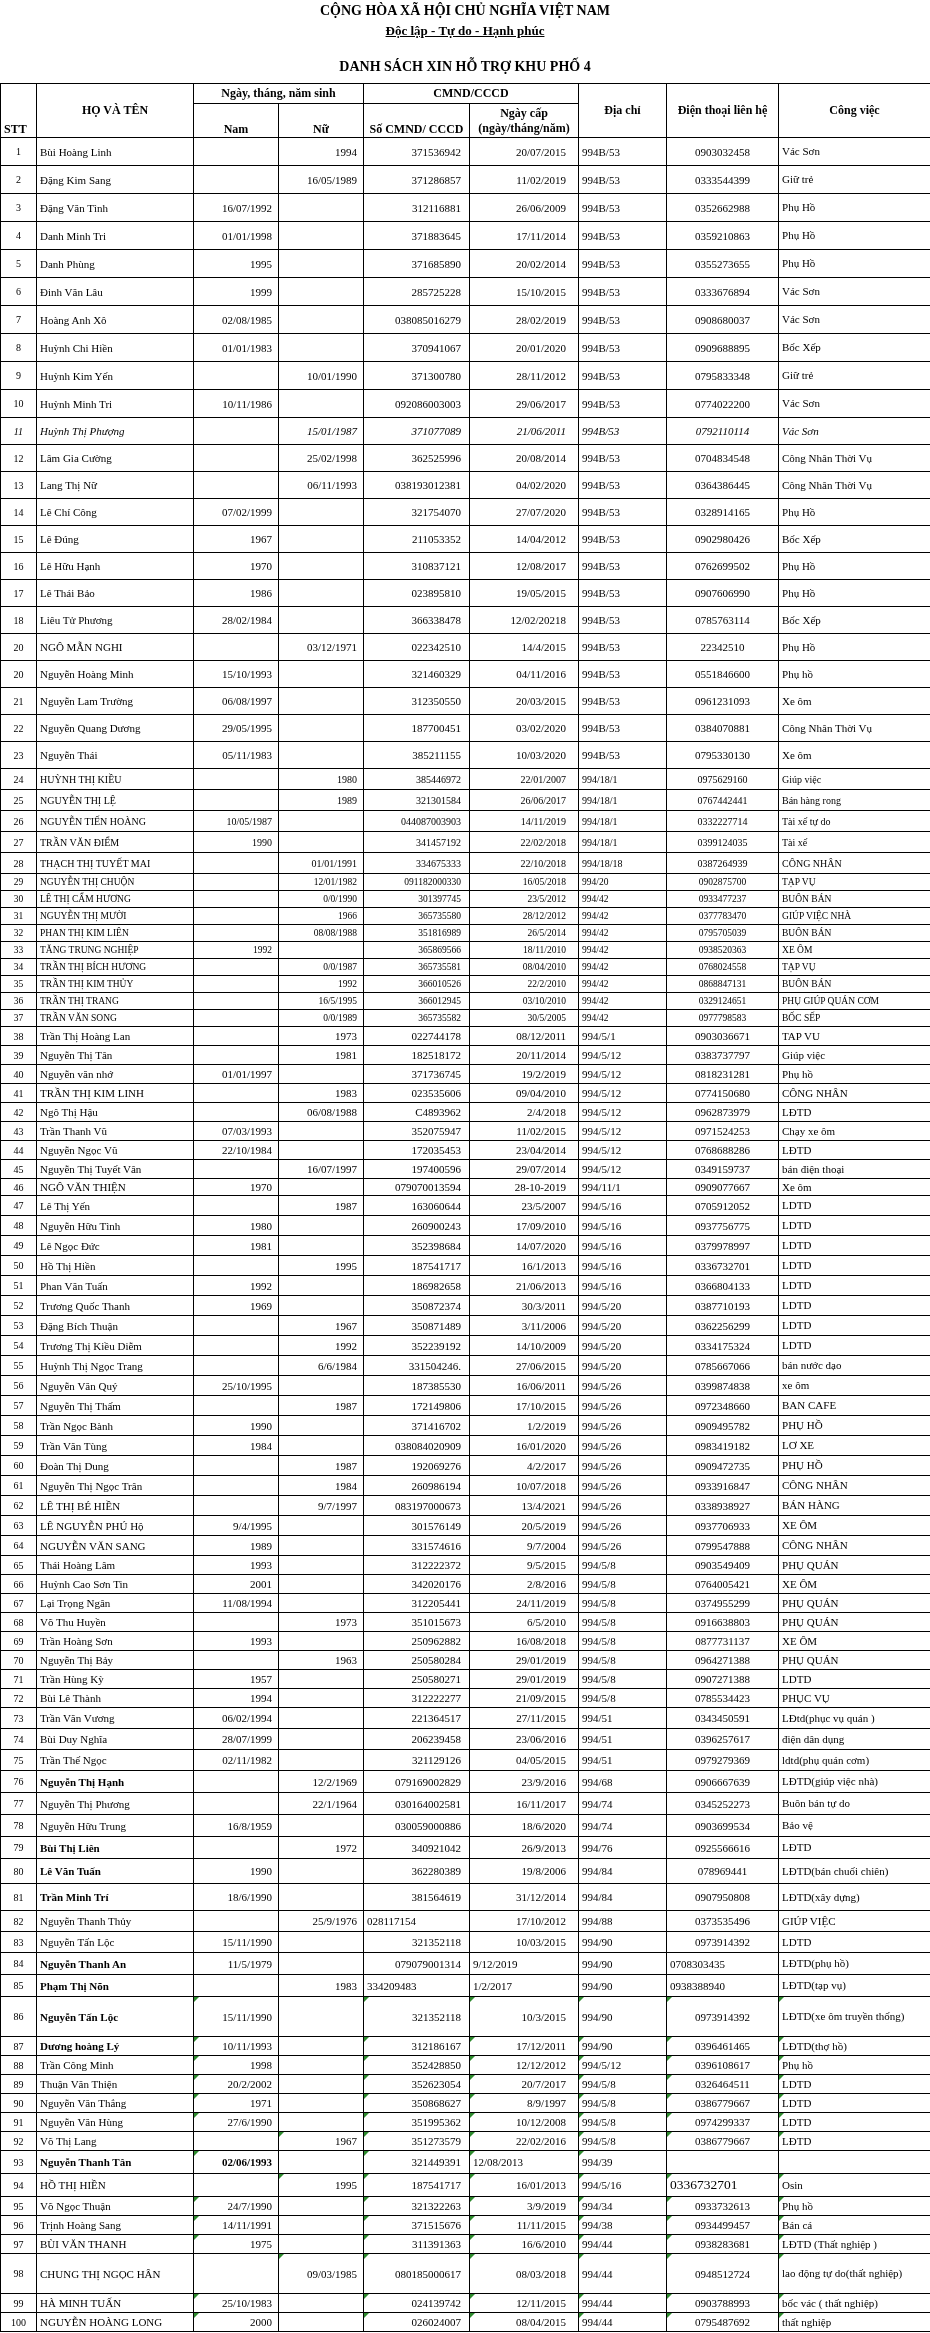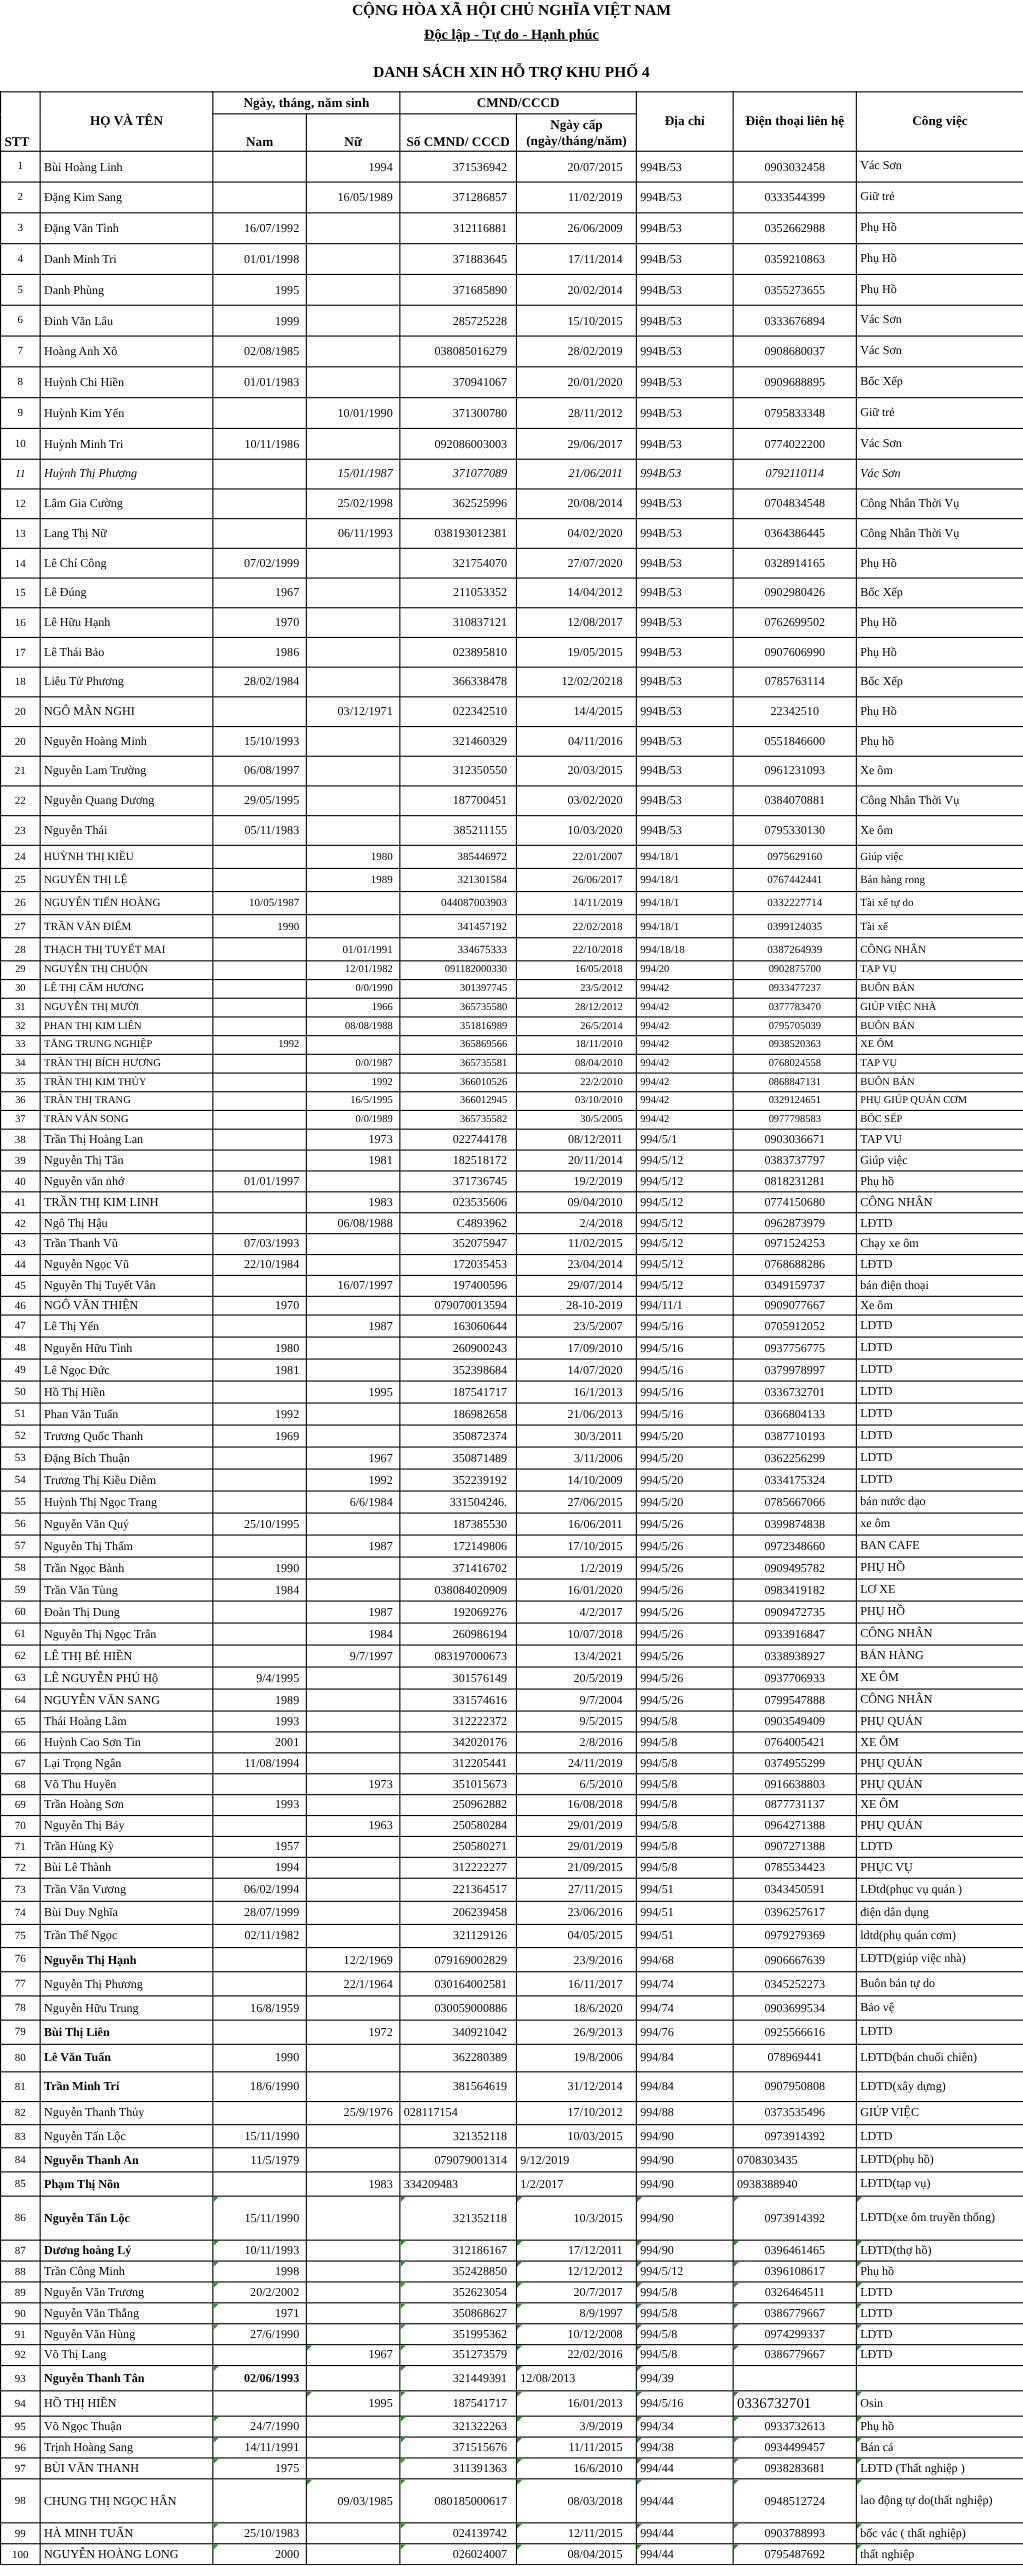--- a/index.html
+++ b/index.html
@@ -1035,21 +1035,21 @@
         <td class="c-nam">1998<span class="tri" style="border-top-color: rgb(46, 139, 46);"></span></td>
         <td class="c-nu"></td>
         <td class="c-cmnd">352428850<span class="tri" style="border-top-color: rgb(46, 139, 46);"></span></td>
         <td class="c-ngay">12/12/2012<span class="tri" style="border-top-color: rgb(46, 139, 46);"></span></td>
         <td class="c-diachi">994/5/12<span class="tri" style="border-top-color: rgb(46, 139, 46);"></span></td>
         <td class="c-phone">0396108617<span class="tri" style="border-top-color: rgb(46, 139, 46);"></span></td>
         <td class="c-job">Phụ hồ<span class="tri" style="border-top-color: rgb(46, 139, 46);"></span></td>
       </tr>
       <tr style="height: 19px;">
         <td class="c-stt">89</td>
-        <td class="c-name">Nguyễn Văn Trương</td>
+        <td class="c-name">Thuận Văn Thiện</td>
         <td class="c-nam">20/2/2002<span class="tri" style="border-top-color: rgb(46, 139, 46);"></span></td>
         <td class="c-nu"></td>
         <td class="c-cmnd">352623054<span class="tri" style="border-top-color: rgb(46, 139, 46);"></span></td>
         <td class="c-ngay">20/7/2017<span class="tri" style="border-top-color: rgb(46, 139, 46);"></span></td>
         <td class="c-diachi">994/5/8<span class="tri" style="border-top-color: rgb(46, 139, 46);"></span></td>
         <td class="c-phone">0326464511<span class="tri" style="border-top-color: rgb(46, 139, 46);"></span></td>
         <td class="c-job">LDTD<span class="tri" style="border-top-color: rgb(46, 139, 46);"></span></td>
       </tr>
       <tr style="height: 19px;">
         <td class="c-stt">90</td>

